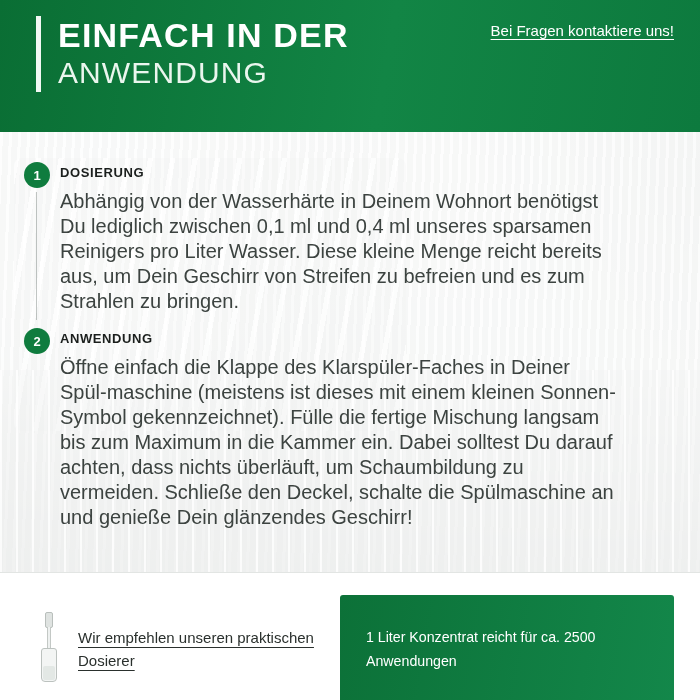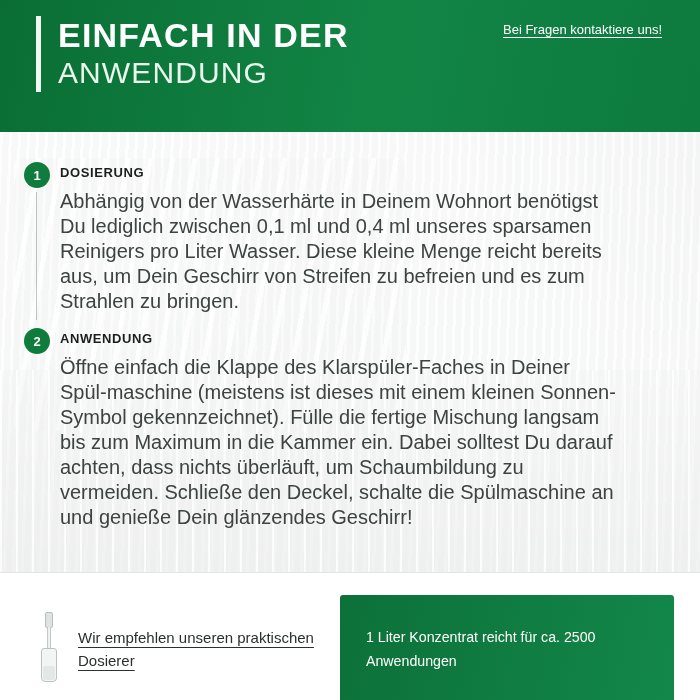--- a/index.html
+++ b/index.html
@@ -44,22 +44,22 @@
   }
   .title-line2 {
     font-size: 30px;
     font-weight: 300;
     color: #eaf6ee;
     letter-spacing: 1.1px;
     line-height: 36px;
   }
   .contact-link {
     position: absolute;
-    right: 38px; top: 22px;
-    font-size: 13px;
+    right: 26px; top: 22px;
+    font-size: 15px;
     color: #ffffff;
     text-decoration: underline;
     text-underline-offset: 3px;
     cursor: pointer;
   }
 
   
   .body-area {
     position: relative;
     height: 440px;

